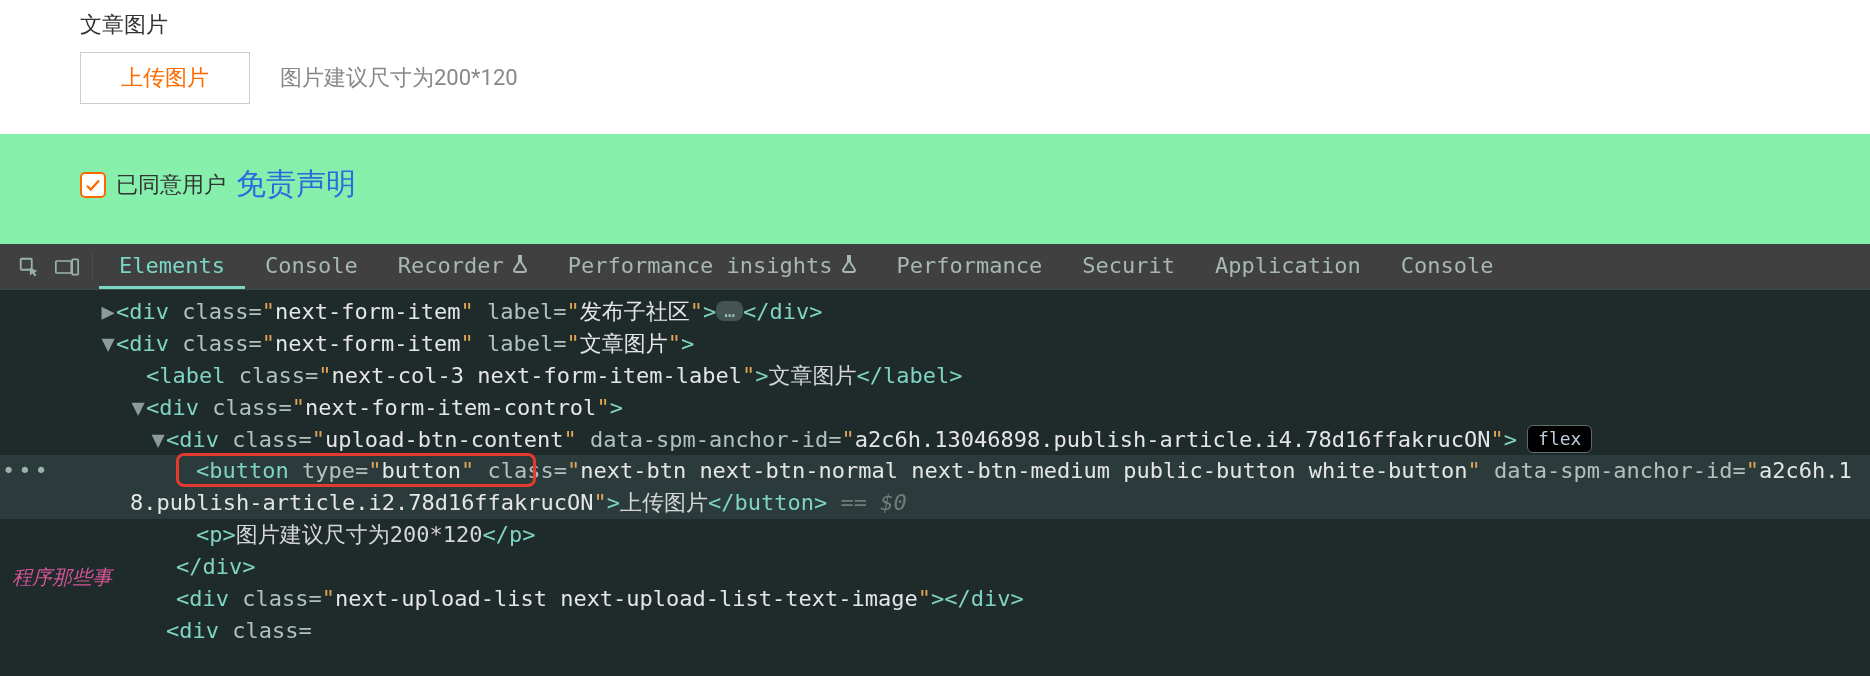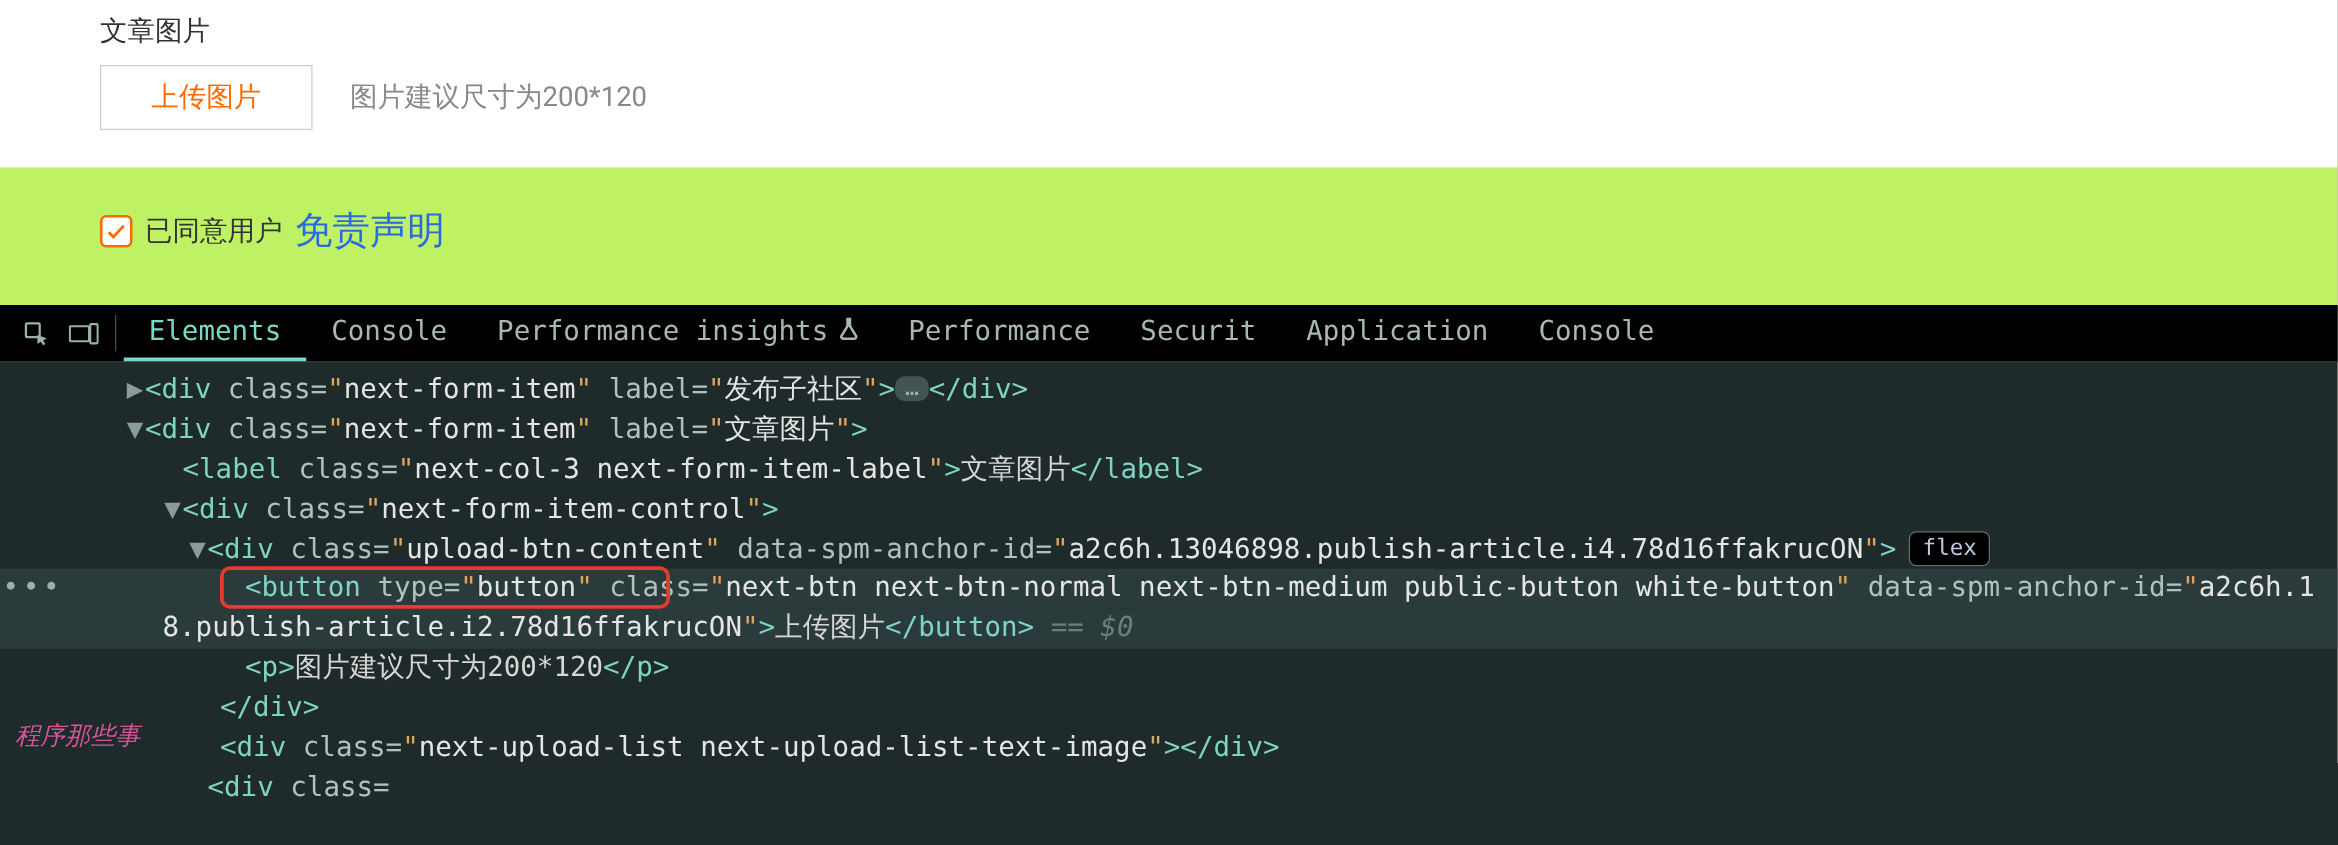--- a/index.html
+++ b/index.html
@@ -33,21 +33,21 @@
     padding: 10px 40px;
     cursor: pointer;
     font-weight: 500;
   }
   .upload-hint {
     color: #888;
     font-size: 22px;
   }
   .page-agree {
     padding: 30px 80px 40px 80px;
-    background: #bef264;
+    background: #86efac;
     display: flex;
     align-items: center;
     gap: 10px;
   }
   .checkbox {
     width: 26px;
     height: 26px;
     border: 2px solid #ff6a00;
     border-radius: 5px;
     display: inline-flex;
@@ -70,21 +70,21 @@
     font-family: Menlo, Monaco, Consolas, monospace;
     font-size: 22px;
     display: flex;
     flex-direction: column;
   }
   .dt-toolbar {
     height: 46px;
     display: flex;
     align-items: stretch;
     border-bottom: 1px solid #3a4a4a;
-    background: #000000;
+    background: #404040;
     padding-left: 10px;
   }
   .dt-toolbar .tb-icon {
     width: 38px;
     display: flex;
     align-items: center;
     justify-content: center;
     color: #99b2ad;
     cursor: pointer;
   }
@@ -175,21 +175,21 @@
   }
   .red-box {
     position: absolute;
     border: 3px solid #e33b2f;
     border-radius: 8px;
     pointer-events: none;
   }
   .watermark {
     position: absolute;
     left: 12px;
-    bottom: 72px;
+    bottom: 84px;
     color: #e85aa3;
     font-size: 20px;
     font-style: italic;
     font-family: "STKaiti", "KaiTi", serif;
     opacity: 0.9;
   }
 </style>
 </head>
 <body>
 
@@ -230,20 +230,26 @@
     </div>
     <div class="divider"></div>
     <div class="dt-tabs" id="dt-tabs">
         <div class="dt-tab active">
           <span>Elements</span>
         </div>
         <div class="dt-tab">
           <span>Console</span>
         </div>
         <div class="dt-tab">
+          <span>Recorder</span>
+          <span class="flask"><svg width="16" height="18" viewBox="0 0 16 18">
+              <path d="M6 1h4M7 1v6l-5 8a2 2 0 0 0 2 2h8a2 2 0 0 0 2-2l-5-8V1"></path>
+            </svg></span>
+        </div>
+        <div class="dt-tab">
           <span>Performance insights</span>
           <span class="flask"><svg width="16" height="18" viewBox="0 0 16 18">
               <path d="M6 1h4M7 1v6l-5 8a2 2 0 0 0 2 2h8a2 2 0 0 0 2-2l-5-8V1"></path>
             </svg></span>
         </div>
         <div class="dt-tab">
           <span>Performance</span>
         </div>
         <div class="dt-tab">
           <span>Securit</span>

